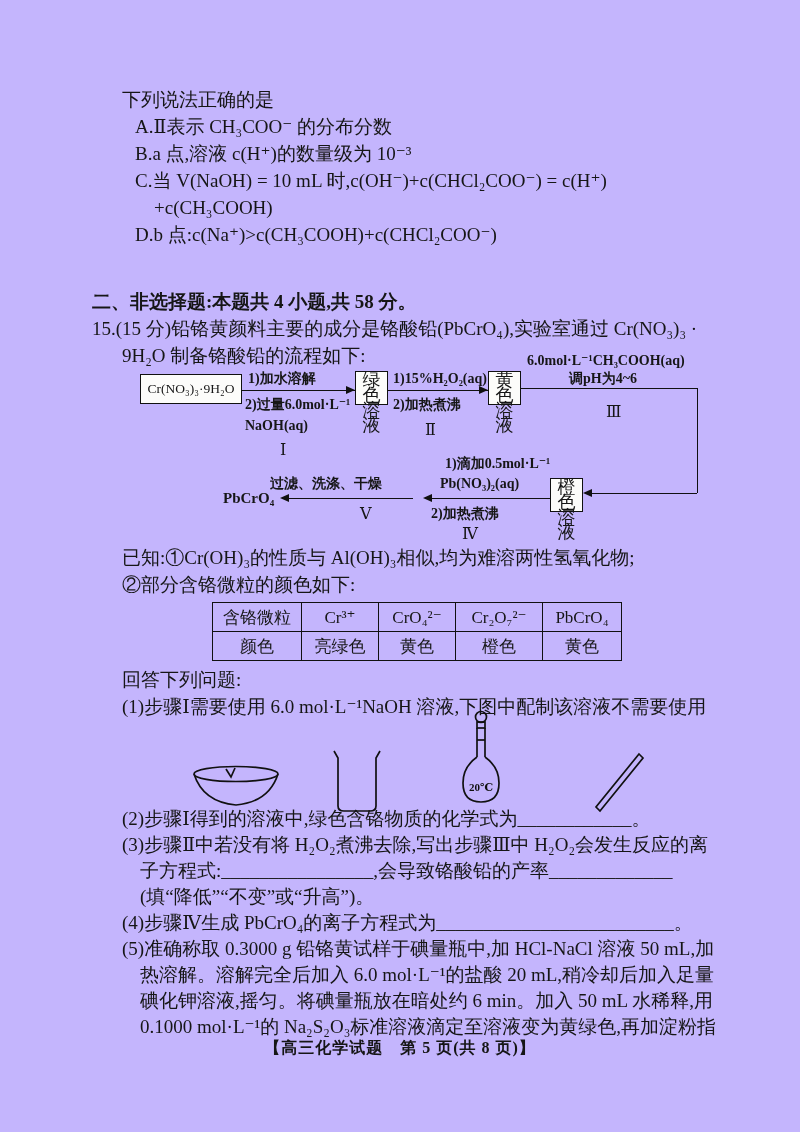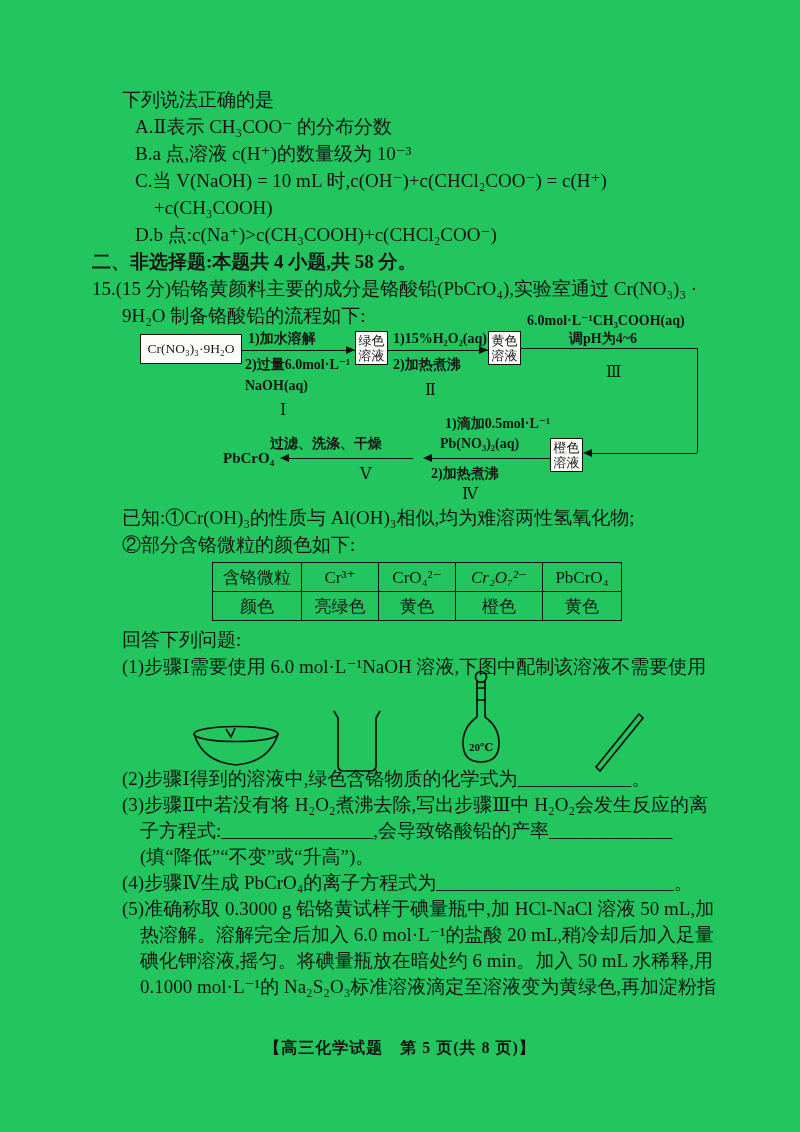--- a/index.html
+++ b/index.html
@@ -1,32 +1,32 @@
 <!DOCTYPE html>
 <html><head>
 <meta charset="utf-8">
 <style>
   html,body{margin:0;padding:0;background:#e8e8e8;}
-  .page{position:relative;width:800px;height:1132px;background:#22c55e;overflow:hidden;
+  .page{position:relative;width:800px;height:1132px;background:#c4b5fd;overflow:hidden;
         font-family:"Liberation Serif","DejaVu Serif",serif;color:#161616;}
   .content{position:absolute;left:90px;top:86px;width:648px;font-size:19px;line-height:27px;}
   .line{white-space:nowrap;}
   .qline{line-height:26px;}
   .ind0{padding-left:2px;}
   .ind1{padding-left:32px;}
   .ind2{padding-left:45px;}
   .ind3{padding-left:64px;}
   .cont{padding-left:50px;}
-  .bold{font-weight:bold;}
+  .bold{font-weight:bold;margin-top:40px;}
 
   
   .flowchart{position:relative;height:192px;margin-top:-17px;font-size:14px;}
   .fbox{position:absolute;border:1.5px solid #111;text-align:center;background:#fcfcfa;box-sizing:border-box;}
   .fbox-start{left:50px;top:22px;width:102px;height:30px;line-height:27px;font-size:13.5px;}
-  .fbox-vert{width:33px;height:34px;font-size:13px;line-height:15px;white-space:pre-line;padding-top:1px;}
+  .fbox-vert{width:33px;height:34px;font-size:18px;line-height:15px;white-space:pre-line;padding-top:1px;}
   .hline{position:absolute;height:0;border-top:1.6px solid #111;}
   .vline{position:absolute;width:0;border-left:1.6px solid #111;}
   .ah{position:absolute;width:0;height:0;}
   .ah-r{border-left:9px solid #111;border-top:4.5px solid transparent;border-bottom:4.5px solid transparent;}
   .ah-l{border-right:9px solid #111;border-top:4.5px solid transparent;border-bottom:4.5px solid transparent;}
   .flbl{position:absolute;white-space:nowrap;line-height:16px;font-weight:bold;}
   .fnum{position:absolute;font-size:16px;line-height:16px;}
 
   
   table.ctable{border-collapse:collapse;margin:4px 0 4px 122px;}
@@ -108,21 +108,21 @@
 
     <div class="line ind1">已知:①Cr(OH)₃的性质与 Al(OH)₃相似,均为难溶两性氢氧化物;</div>
     <div class="line ind1">②部分含铬微粒的颜色如下:</div>
 
     <table class="ctable">
       <tbody>
           <tr>
         <td style="width:80px;border-radius:11px;">含铬微粒</td>
         <td style="width:68px;">Cr³⁺</td>
         <td style="width:68px;">CrO₄²⁻</td>
-        <td style="width:78px;font-style:italic;">Cr₂O₇²⁻</td>
+        <td style="width:78px;">Cr₂O₇²⁻</td>
         <td style="width:70px;">PbCrO₄</td>
       </tr>
       <tr>
         <td>颜色</td>
         <td>亮绿色</td>
         <td>黄色</td>
         <td>橙色</td>
         <td>黄色</td>
       </tr>
     </tbody>

